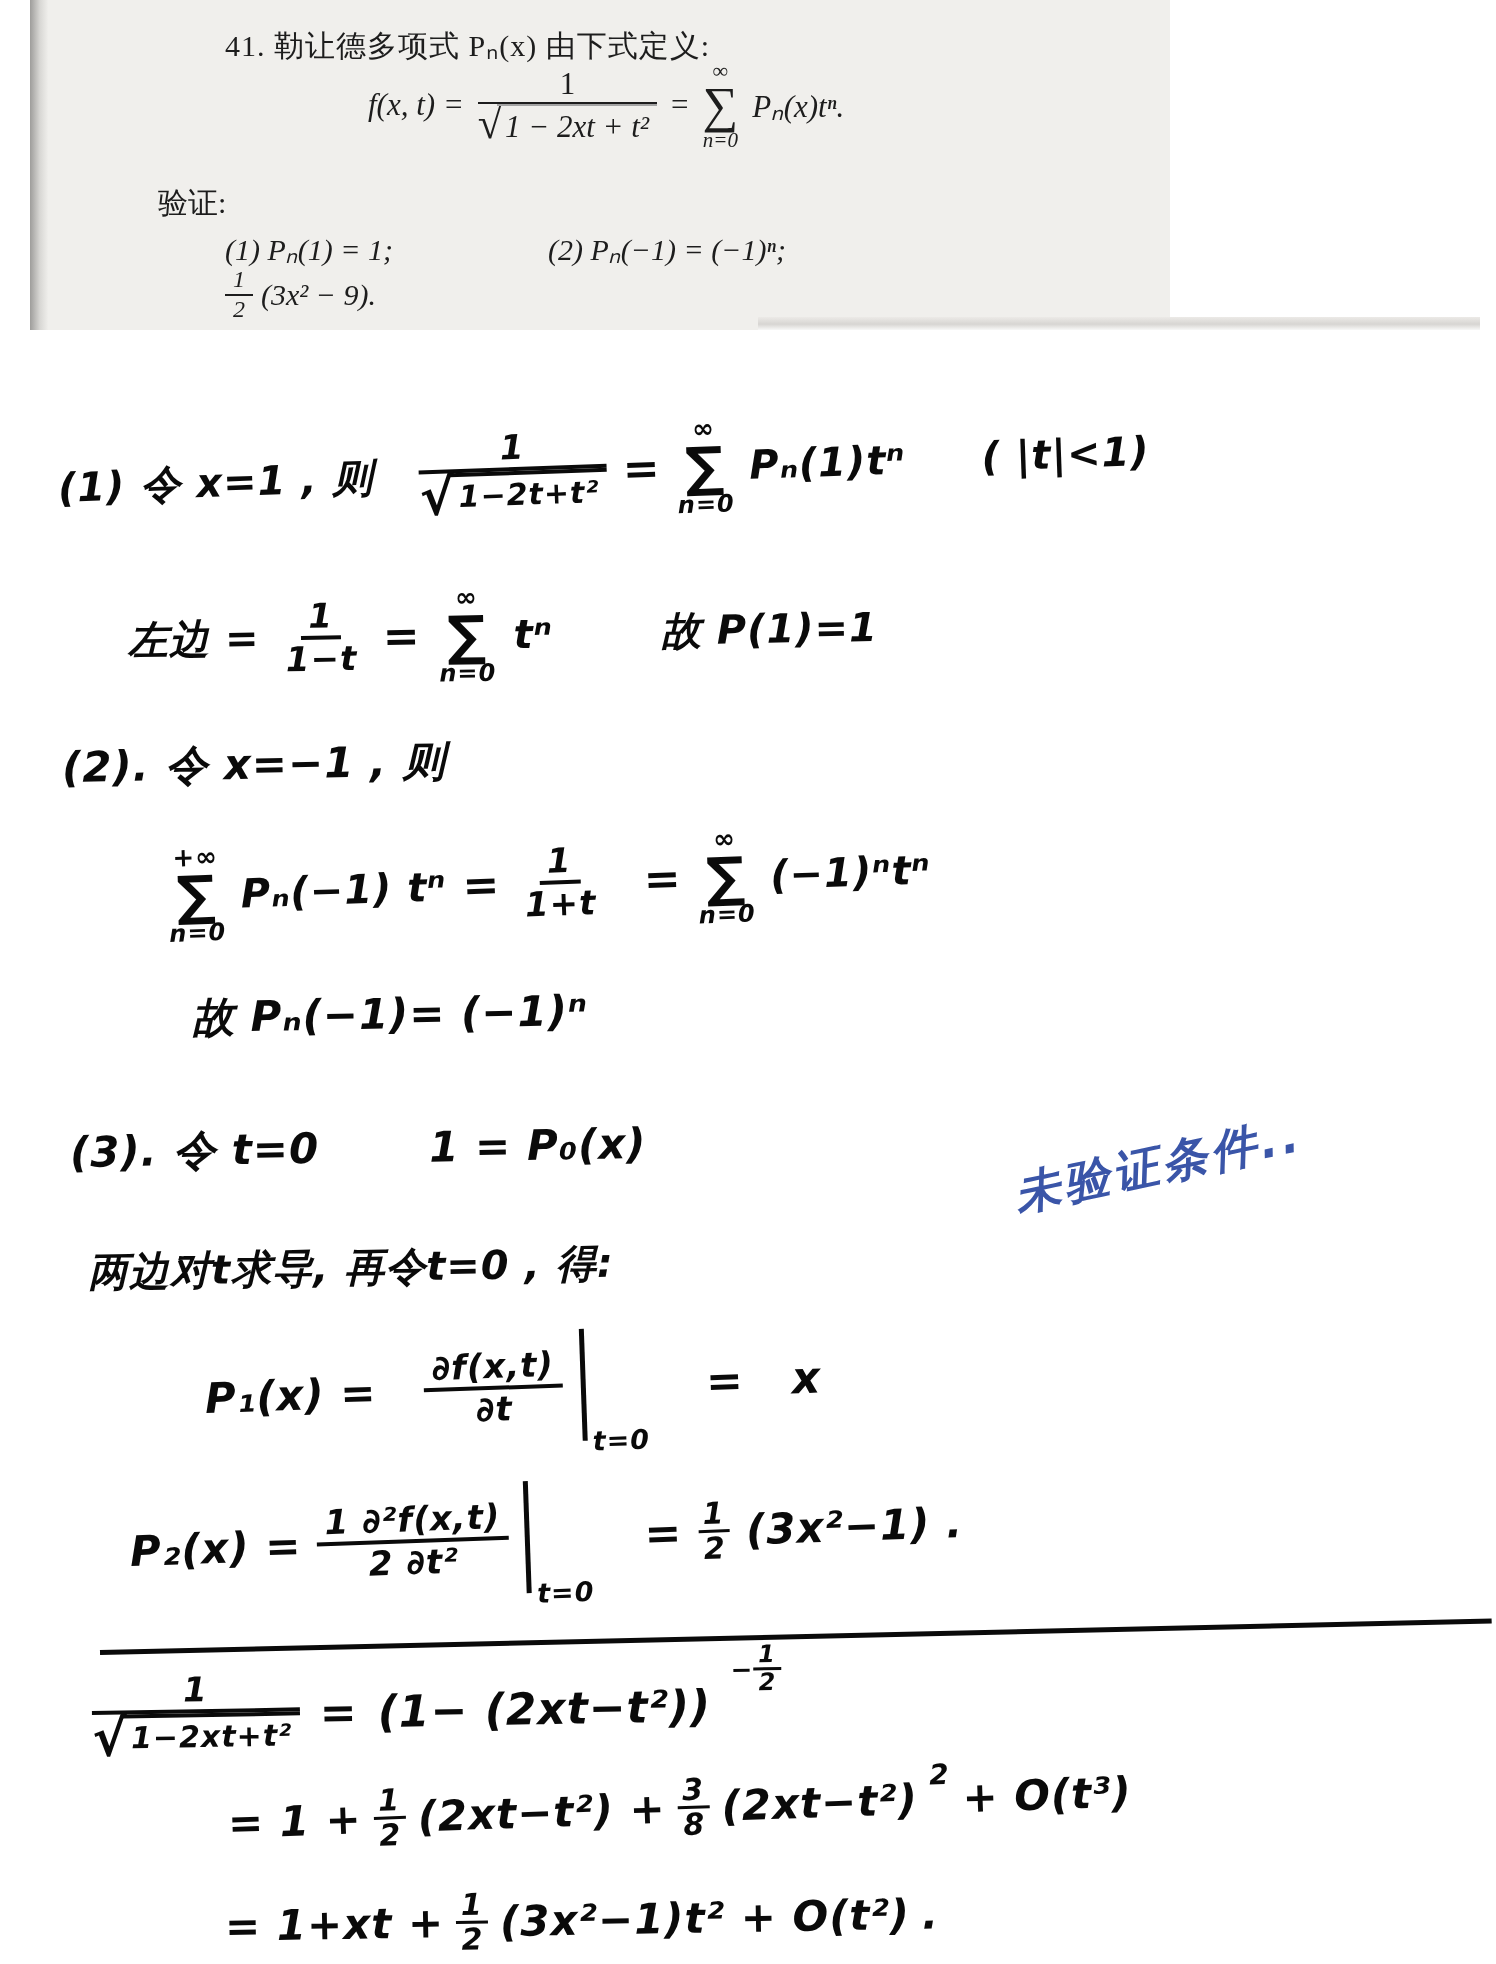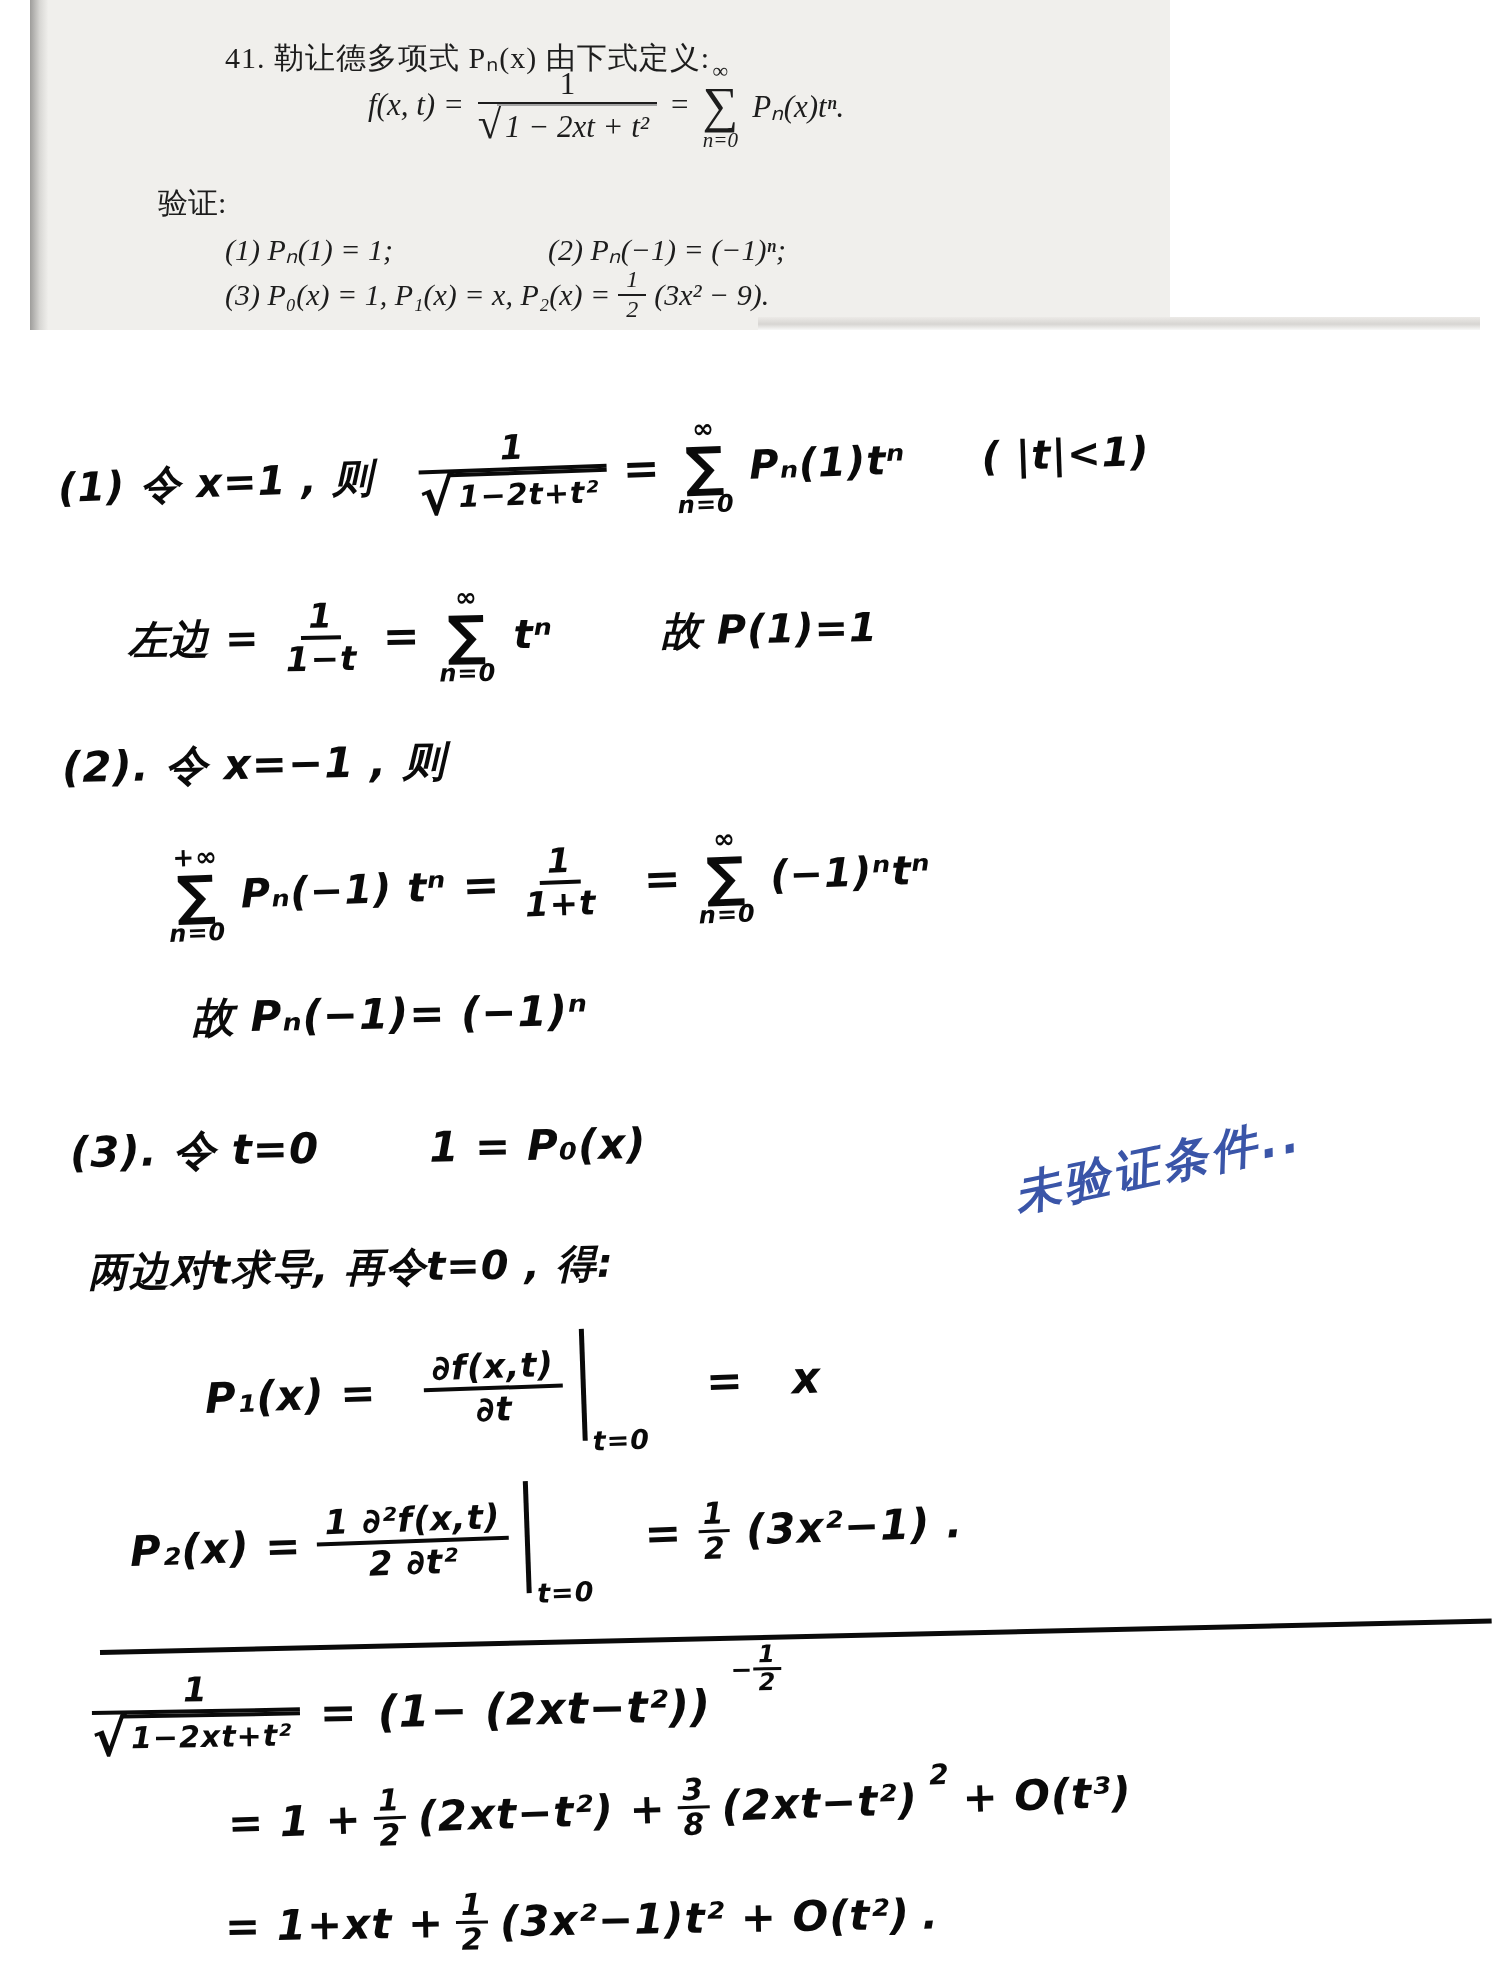--- a/index.html
+++ b/index.html
@@ -63,21 +63,21 @@
   .sepline{left:100px;top:1650px;width:1392px;height:0;border-top:5px solid #0a0a0a;
     transform:rotate(-1.3deg);transform-origin:left center;}
 </style>
 </head>
 <body>
 
 <div class="abs scan-bg"></div>
 <div class="abs scan-edge"></div>
 <div class="abs scan-smudge"></div>
 
-<div class="abs pr f30" style="left:225px;top:36px;letter-spacing:1px;">41. 勒让德多项式 Pₙ(x) 由下式定义:</div>
+<div class="abs pr f30" style="left:225px;top:24px;letter-spacing:1px;">41. 勒让德多项式 Pₙ(x) 由下式定义:</div>
 
 <div class="abs row pr f31" style="left:368px;top:60px;gap:14px;">
   <span class="pr-it">f(x, t) =</span>
   <span class="frac">
     <span class="num pbar" style="align-self:stretch;">1</span>
     <span class="sqrt pr-sq pr-it">
       <span class="rad" style="font-style:normal;">√</span>
       <span class="sq-body">1 − 2xt + t²</span>
     </span>
   </span>
@@ -89,21 +89,20 @@
   </span>
   <span class="pr-it">Pₙ(x)tⁿ.</span>
 </div>
 
 <div class="abs pr f30" style="left:158px;top:183px;">验证:</div>
 
 <div class="abs pr pr-it f30" style="left:225px;top:228px;text-align:right;">(1) Pₙ(1) = 1;</div>
 <div class="abs pr pr-it f30" style="left:548px;top:228px;">(2) Pₙ(−1) = (−1)ⁿ;</div>
 
 <div class="abs row pr pr-it f30" style="left:225px;top:266px;gap:8px;">
-  <span>(3) P₀(x) = 1,  P₁(x) = x,  P₂(x) =</span>
   <span class="frac" style="font-size:24px;">
     <span class="num pbar">1</span>
     <span class="den">2</span>
   </span>
   <span>(3x² − 9).</span>
 </div>
 
 <div class="abs row hw f40 rot2" style="left:58px;top:438px;gap:16px;">
   <span>(1) 令 x=1 , 则</span>
   <span class="frac" style="margin-left:30px;">

